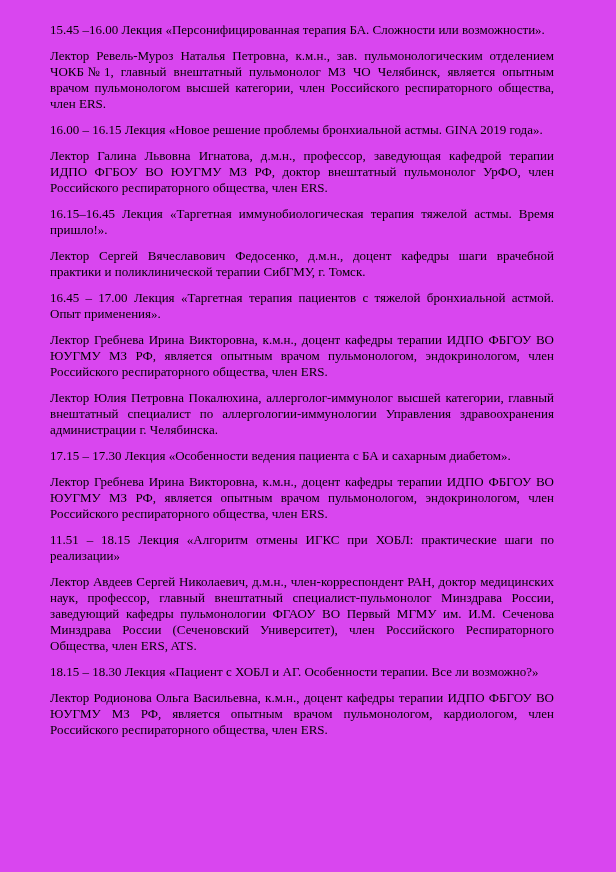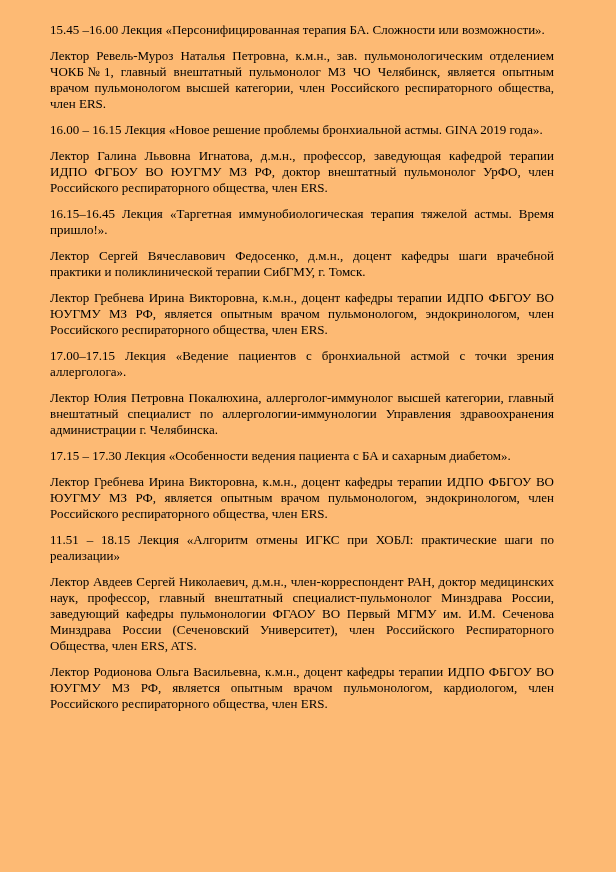--- a/index.html
+++ b/index.html
@@ -4,21 +4,21 @@
 <style>
   html, body {
     margin: 0;
     padding: 0;
     background: #ffffff;
   }
   .page {
     width: 616px;
     height: 872px;
     box-sizing: border-box;
-    background: #fdba74;
+    background: #d946ef;
     color: #000000;
     font-family: "Liberation Serif", "DejaVu Serif", serif;
     font-size: 13px;
     line-height: 16px;
     padding: 22px 62px 0 50px;
     overflow: hidden;
   }
   .para {
     margin: 0 0 10px 0;
     text-align: justify;
@@ -34,22 +34,23 @@
 </head>
 <body>
 
 <div class="page">
   <p class="para session">15.45 –16.00 Лекция «Персонифицированная терапия БА. Сложности или возможности».</p>
   <p class="para lecturer">Лектор Ревель-Муроз Наталья Петровна, к.м.н., зав. пульмонологическим отделением ЧОКБ№1, главный внештатный пульмонолог МЗ ЧО Челябинск, является опытным врачом пульмонологом высшей категории, член Российского респираторного общества, член ERS.</p>
   <p class="para session">16.00 – 16.15 Лекция «Новое решение проблемы бронхиальной астмы. GINA 2019 года».</p>
   <p class="para lecturer">Лектор Галина Львовна Игнатова, д.м.н., профессор, заведующая кафедрой терапии ИДПО ФГБОУ ВО ЮУГМУ МЗ РФ, доктор внештатный пульмонолог УрФО, член Российского респираторного общества, член ERS.</p>
   <p class="para session">16.15–16.45 Лекция «Таргетная иммунобиологическая терапия тяжелой астмы. Время пришло!».</p>
   <p class="para lecturer">Лектор Сергей Вячеславович Федосенко, д.м.н., доцент кафедры шаги врачебной практики и поликлинической терапии СибГМУ, г. Томск.</p>
+  <p class="para session">16.45 – 17.00 Лекция «Таргетная терапия пациентов с тяжелой бронхиальной астмой. Опыт применения».</p>
   <p class="para lecturer">Лектор Гребнева Ирина Викторовна, к.м.н., доцент кафедры терапии ИДПО ФБГОУ ВО ЮУГМУ МЗ РФ, является опытным врачом пульмонологом, эндокринологом, член Российского респираторного общества, член ERS.</p>
-  <p class="para session">17.00–17.15 Лекция «Ведение пациентов с бронхиальной астмой с точки зрения аллерголога».</p>
   <p class="para lecturer">Лектор Юлия Петровна Покалюхина, аллерголог-иммунолог высшей категории, главный внештатный специалист по аллергологии-иммунологии Управления здравоохранения администрации г. Челябинска.</p>
   <p class="para session">17.15 – 17.30  Лекция «Особенности ведения пациента с БА и сахарным диабетом».</p>
   <p class="para lecturer">Лектор Гребнева Ирина Викторовна, к.м.н., доцент кафедры терапии ИДПО ФБГОУ ВО ЮУГМУ МЗ РФ, является опытным врачом пульмонологом, эндокринологом, член Российского респираторного общества, член ERS.</p>
   <p class="para session">11.51 – 18.15 Лекция «Алгоритм отмены ИГКС при ХОБЛ: практические шаги по реализации»</p>
   <p class="para lecturer">Лектор Авдеев Сергей Николаевич, д.м.н., член-корреспондент РАН, доктор медицинских наук, профессор, главный внештатный специалист-пульмонолог Минздрава России, заведующий кафедры пульмонологии ФГАОУ ВО Первый МГМУ им. И.М. Сеченова Минздрава России (Сеченовский Университет), член Российского Респираторного Общества, член ERS, ATS.</p>
+  <p class="para session">18.15 – 18.30  Лекция «Пациент с ХОБЛ и АГ. Особенности терапии. Все ли возможно?»</p>
   <p class="para lecturer">Лектор Родионова Ольга Васильевна, к.м.н., доцент кафедры терапии ИДПО ФБГОУ ВО ЮУГМУ МЗ РФ, является опытным врачом пульмонологом, кардиологом, член Российского респираторного общества, член ERS.</p>
 
 </div>
 
 </body></html>

